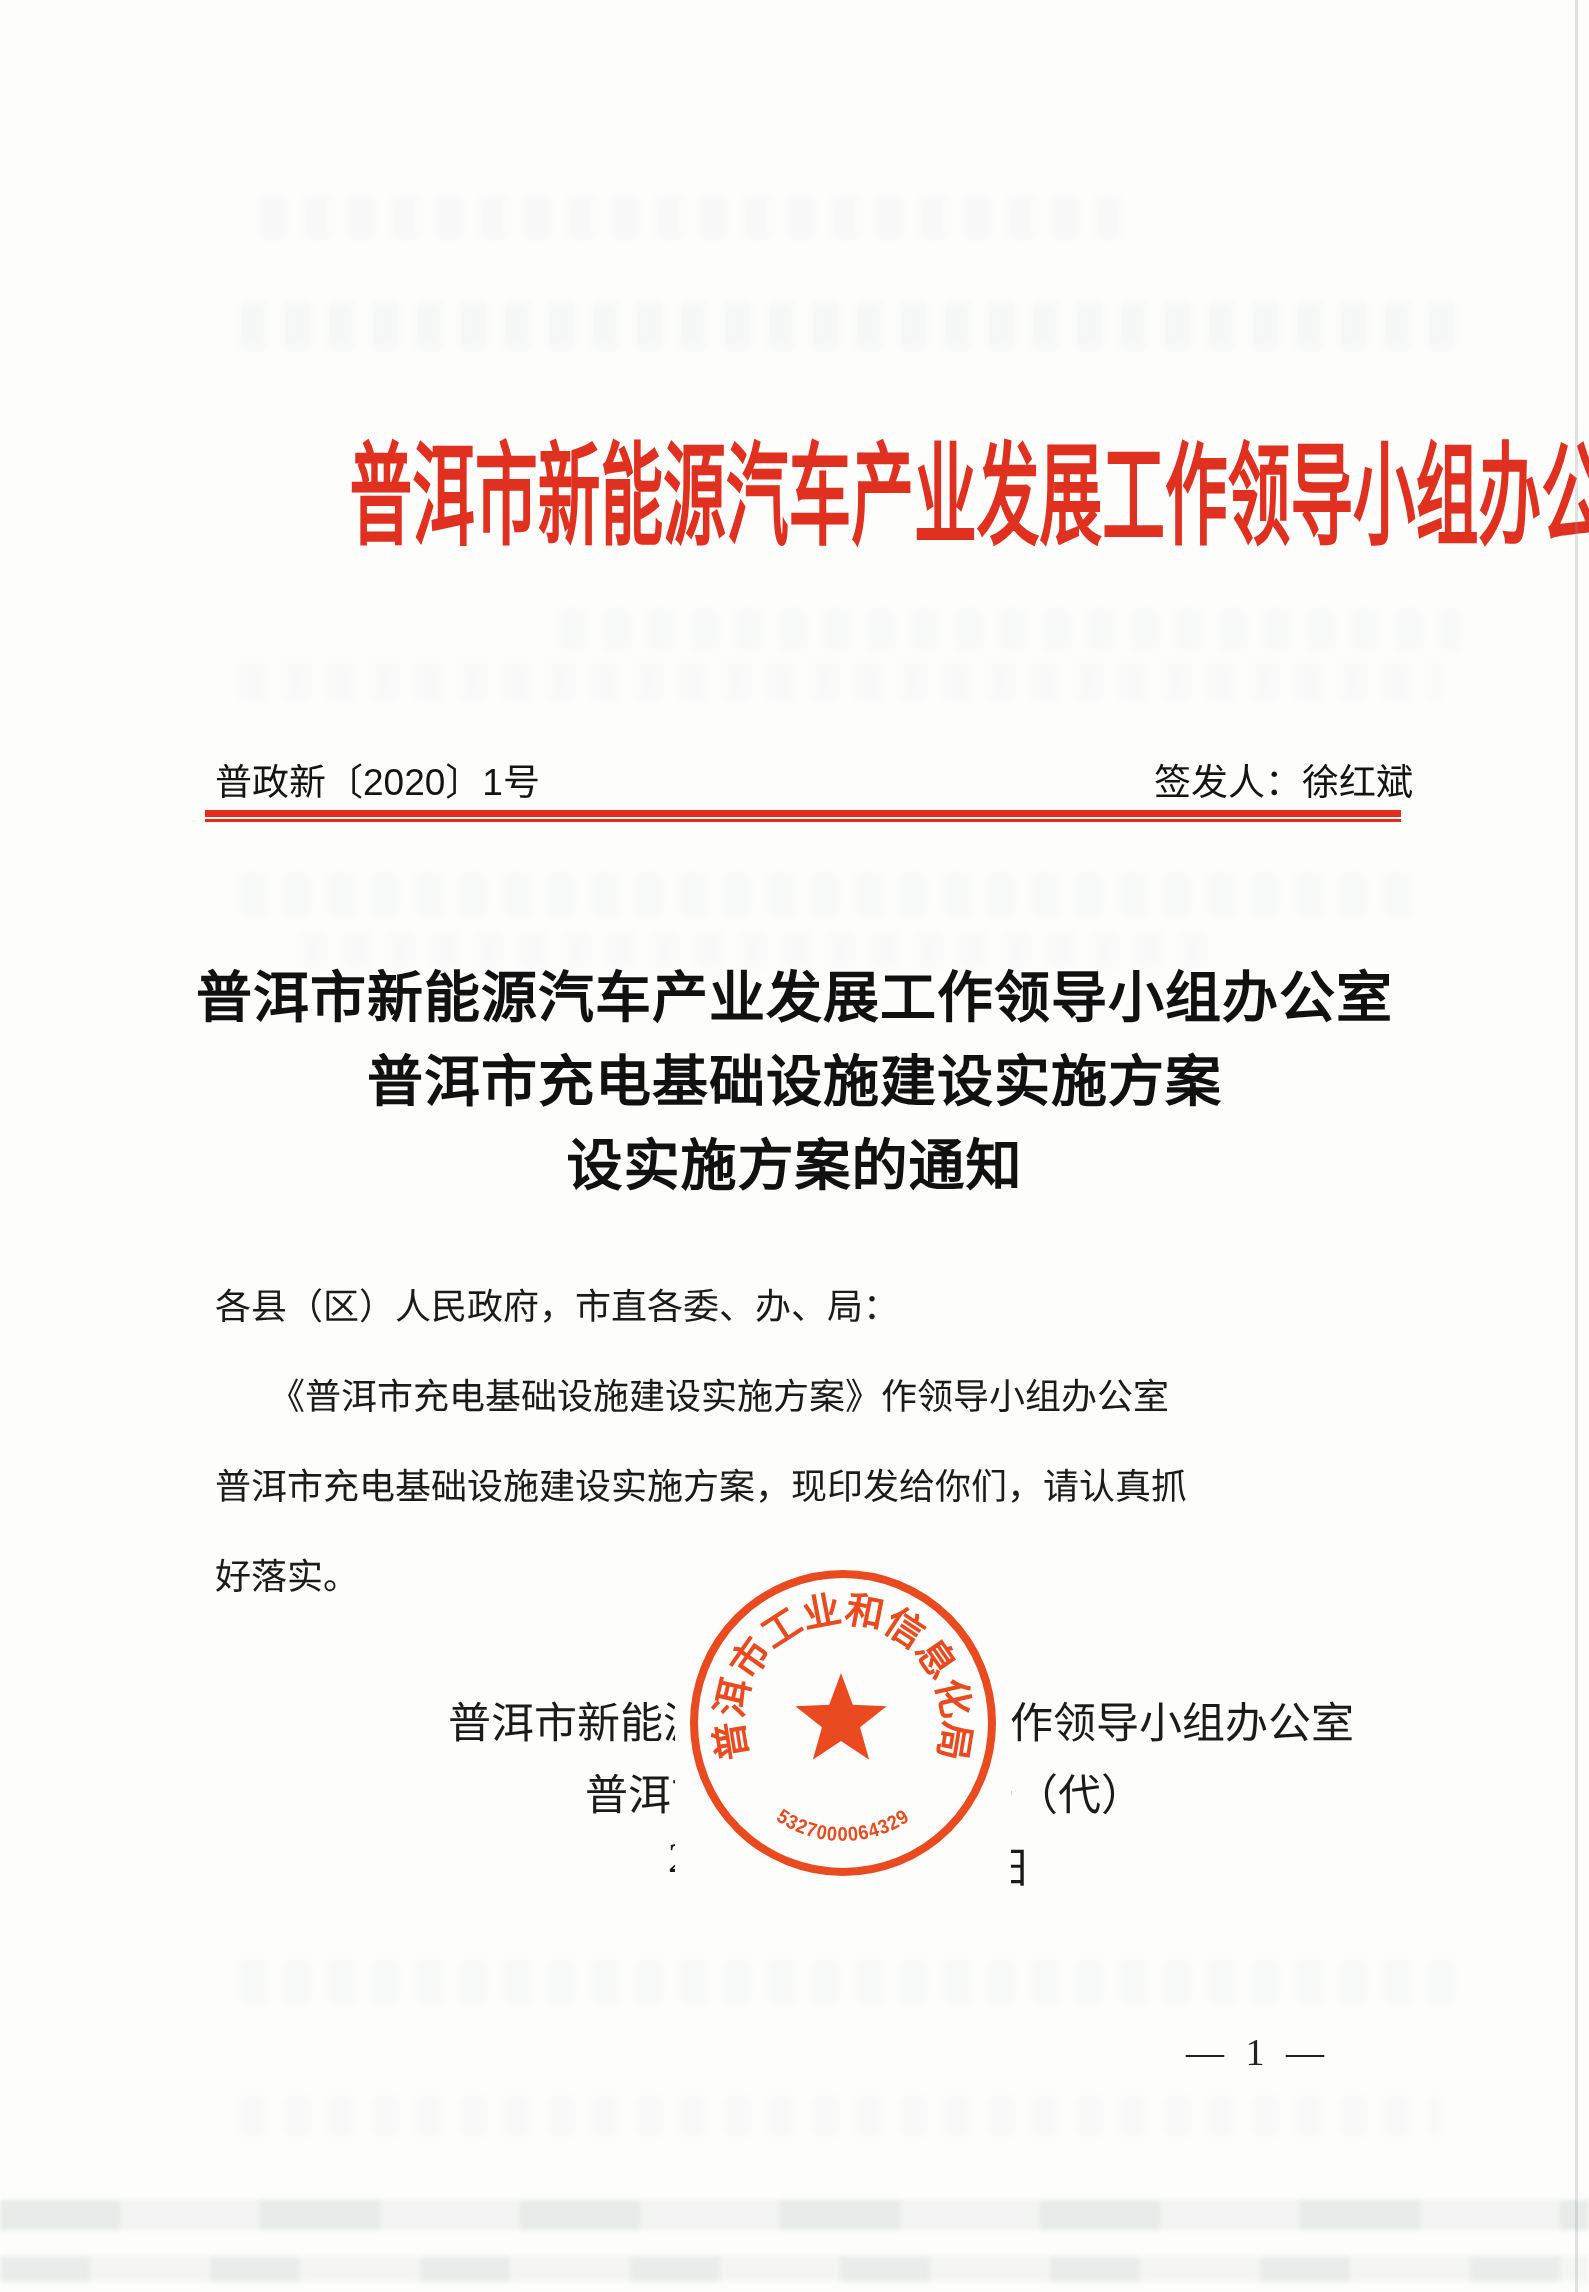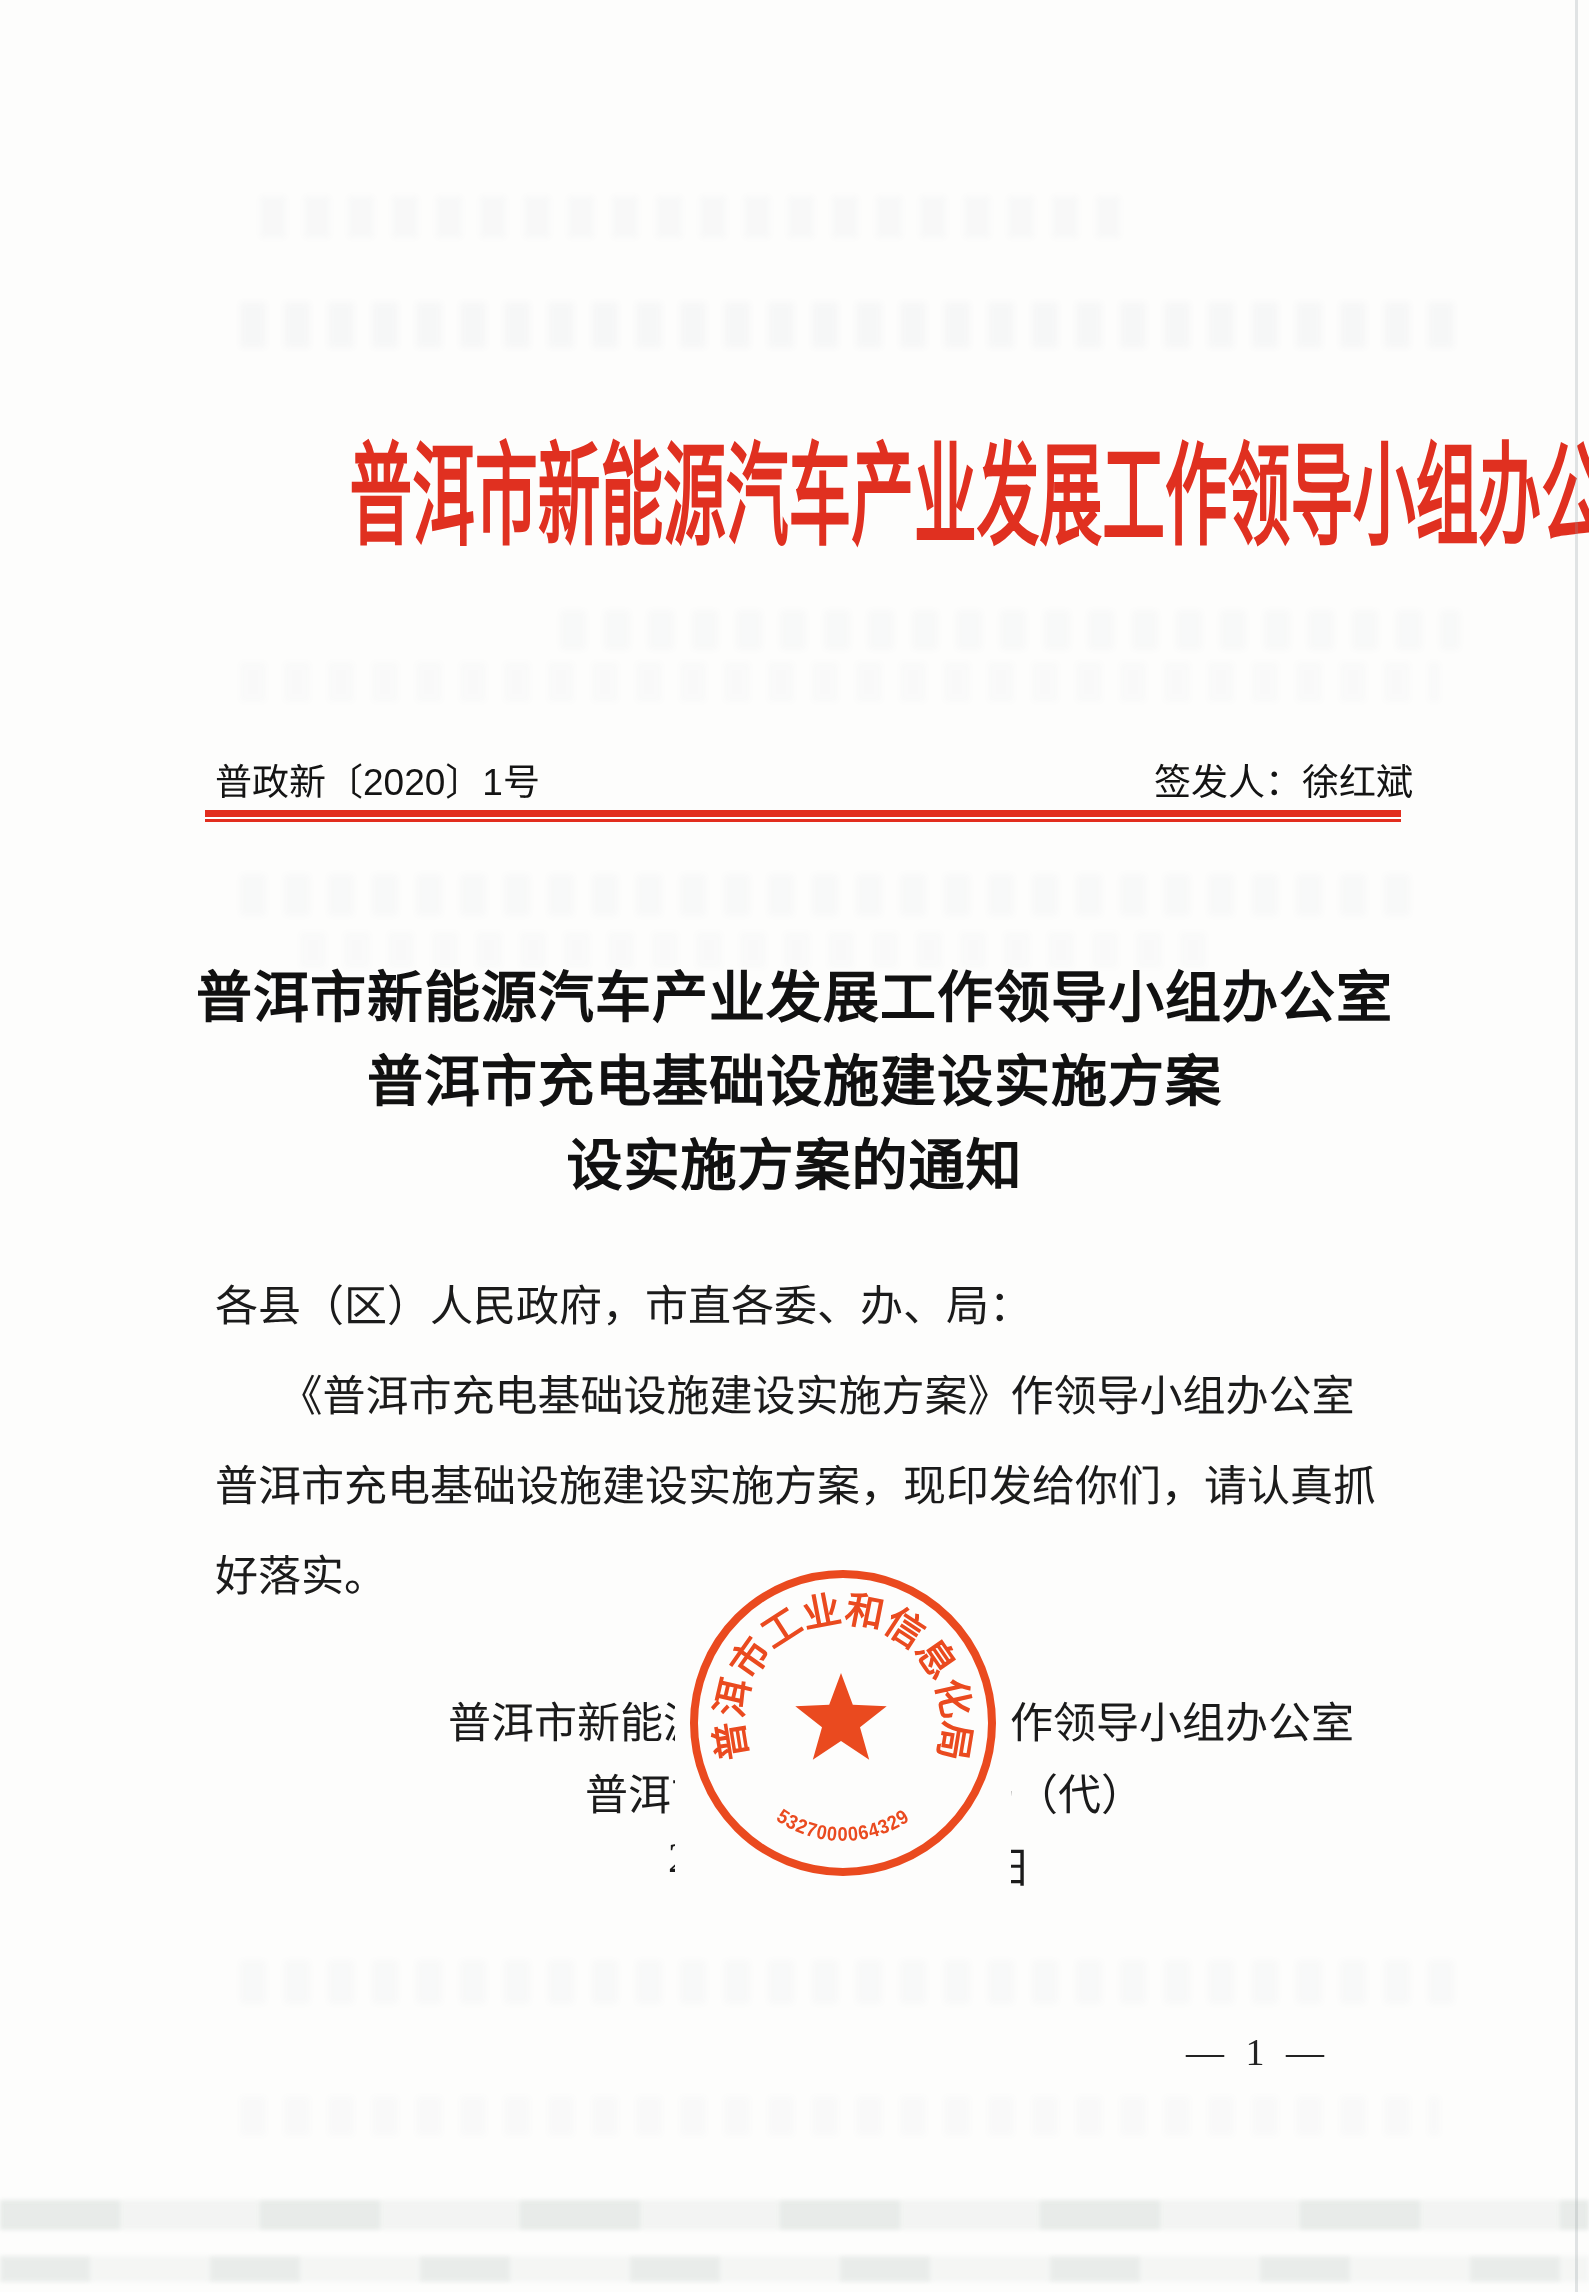--- a/index.html
+++ b/index.html
@@ -61,21 +61,21 @@
     font-size:56px;
     letter-spacing:1px;
     line-height:84px;
     color:#111;
   }
   .doc-title div{white-space:nowrap;}
   
   .body-text{
     position:absolute;top:1262px;left:215px;width:1230px;
     font-family:var(--serif);
-    font-size:43px;
+    font-size:36px;
     line-height:90px;
     color:var(--ink);
   }
   .body-text div{white-space:nowrap;}
   
   .sig{
     position:absolute;
     font-family:var(--serif);
     font-size:43px;
     white-space:nowrap;

